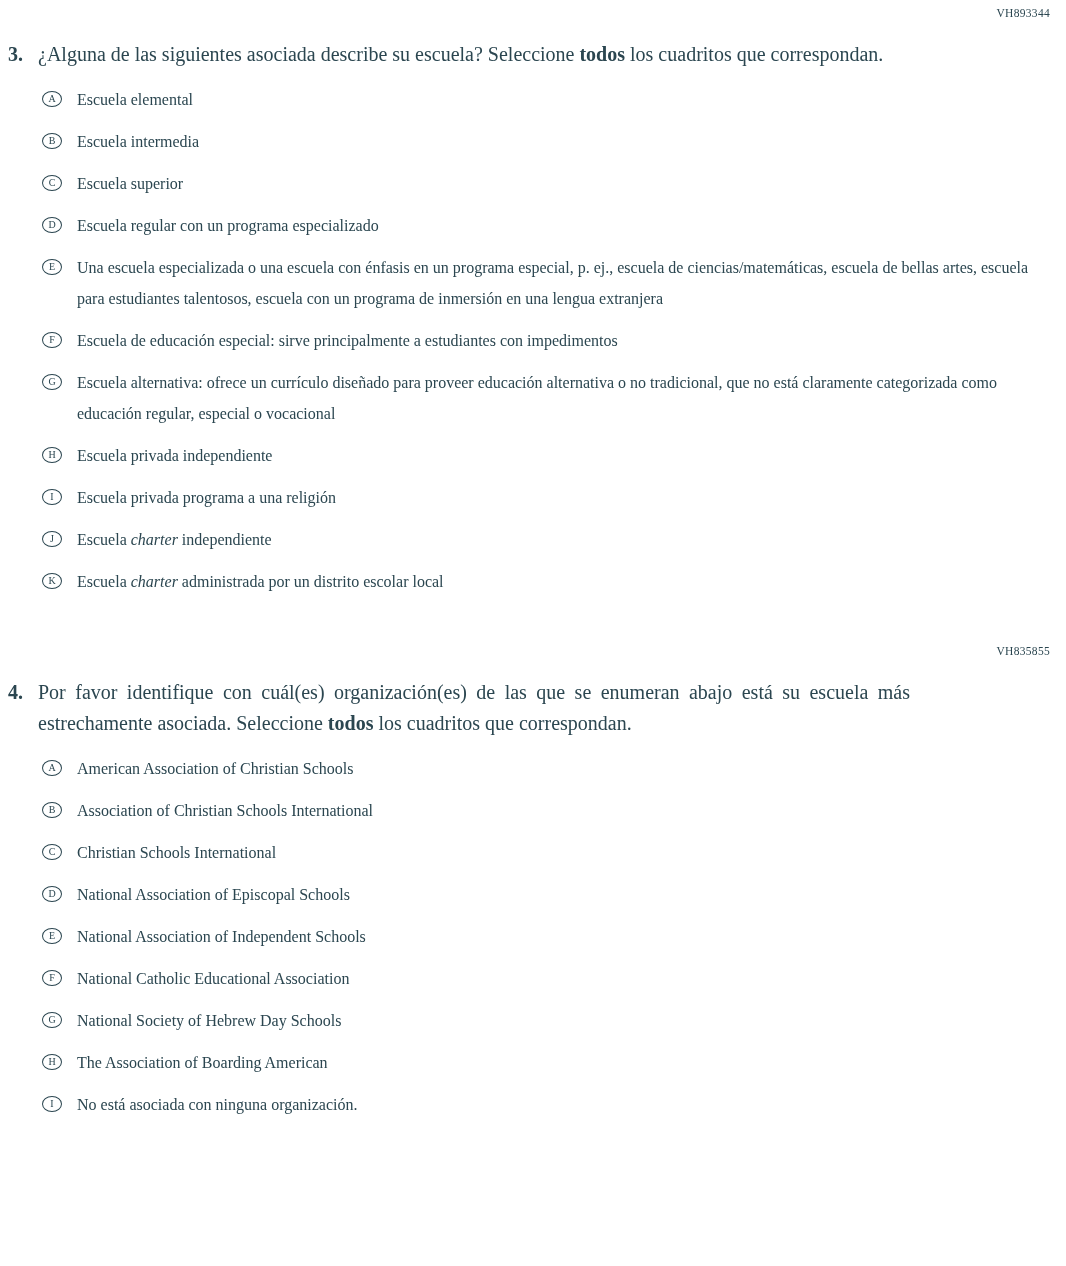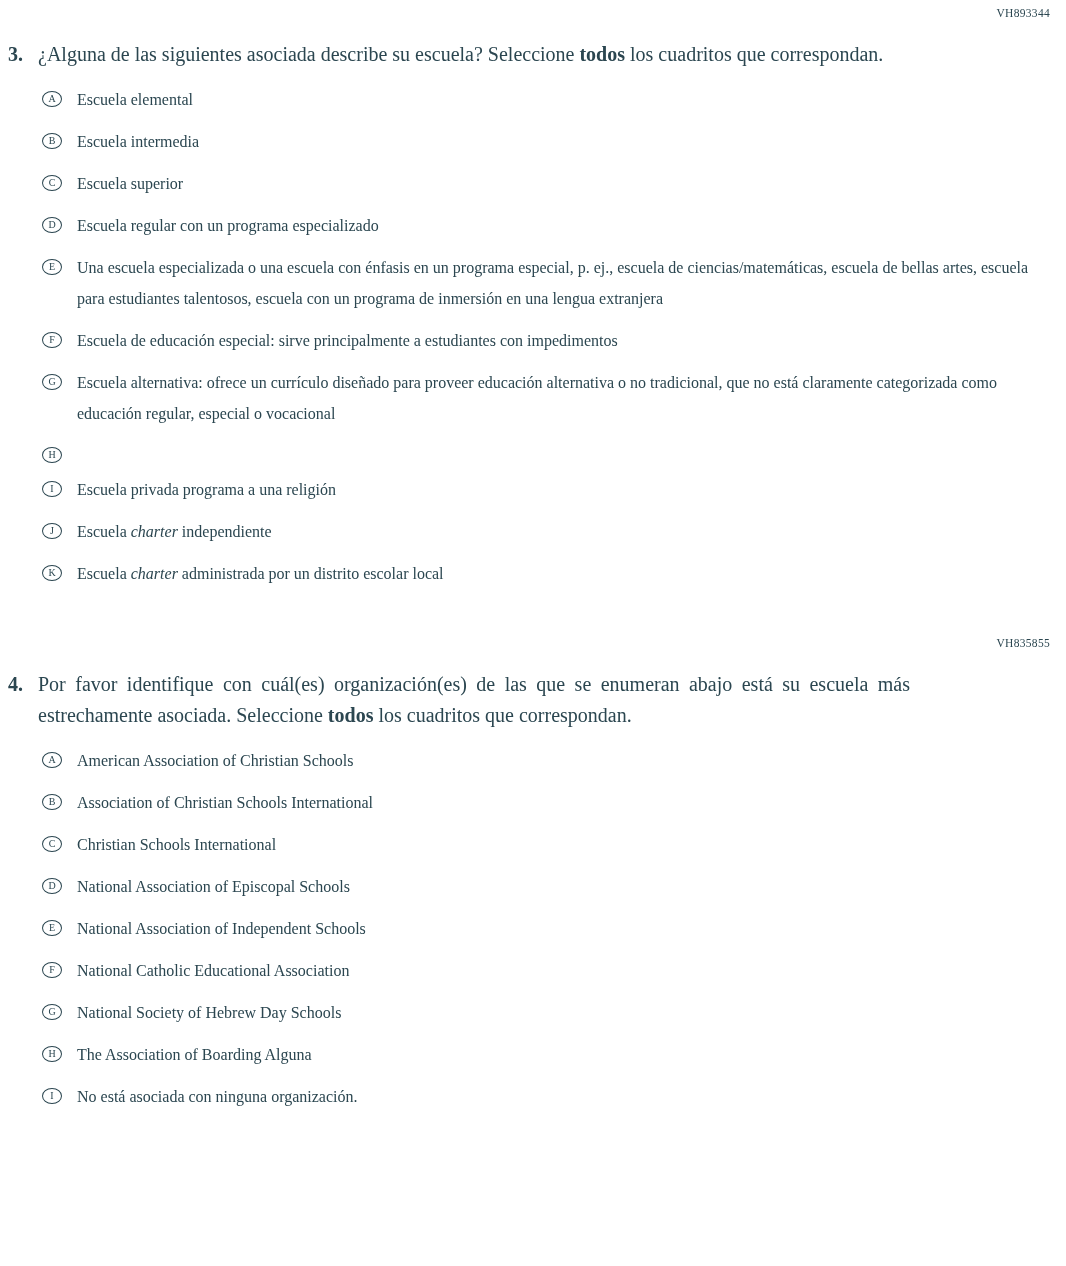--- a/index.html
+++ b/index.html
@@ -116,20 +116,21 @@
         <span class="bubble">
             <span class="bl">G</span>
           </span>
         <span class="opt-text"><span>Escuela alternativa: ofrece un currículo diseñado para proveer educación alternativa o no tradicional, que no está claramente categorizada como educación regular, especial o vocacional</span><em></em><span></span></span>
       </div>
 
       <div class="option">
         <span class="bubble">
             <span class="bl">H</span>
           </span>
+        <span class="opt-text"><span>Escuela privada independiente</span><em></em><span></span></span>
       </div>
 
       <div class="option">
         <span class="bubble">
             <span class="bl">I</span>
           </span>
         <span class="opt-text"><span>Escuela privada programa a una religión</span><em></em><span></span></span>
       </div>
 
       <div class="option">
@@ -205,21 +206,21 @@
         <span class="bubble">
             <span class="bl">G</span>
           </span>
         <span class="opt-text"><span>National Society of Hebrew Day Schools</span><em></em><span></span></span>
       </div>
 
       <div class="option">
         <span class="bubble">
             <span class="bl">H</span>
           </span>
-        <span class="opt-text"><span>The Association of Boarding Alguna</span><em></em><span></span></span>
+        <span class="opt-text"><span>The Association of Boarding American</span><em></em><span></span></span>
       </div>
 
       <div class="option">
         <span class="bubble">
             <span class="bl">I</span>
           </span>
         <span class="opt-text"><span>No está asociada con ninguna organización.</span><em></em><span></span></span>
       </div>
 
     </div>

